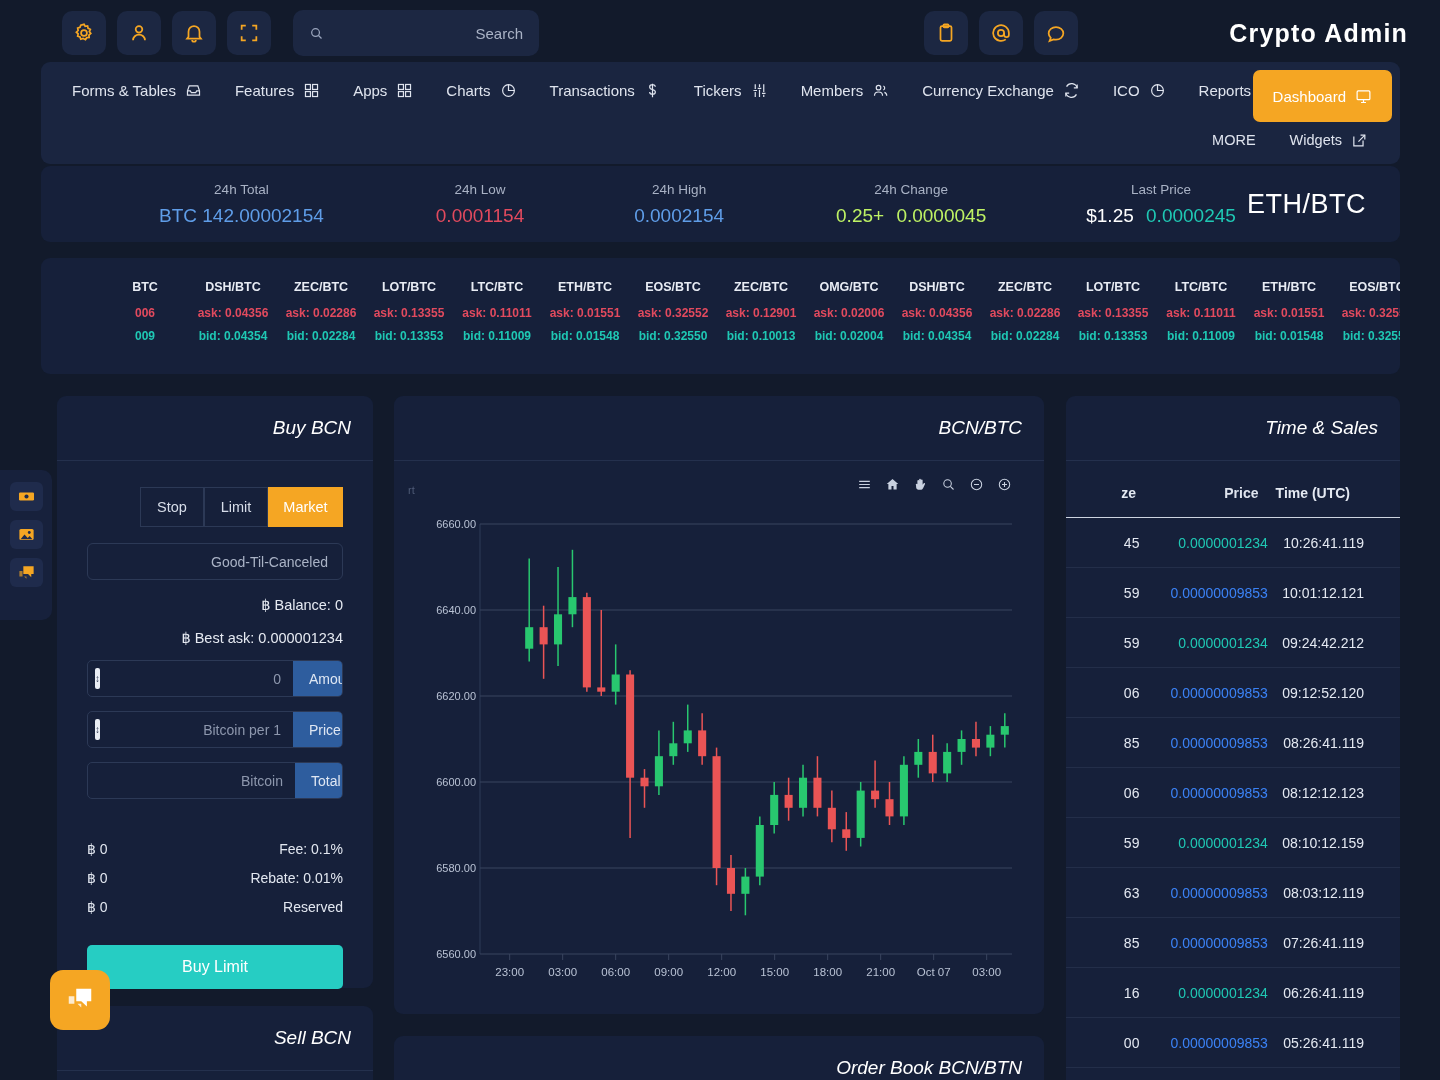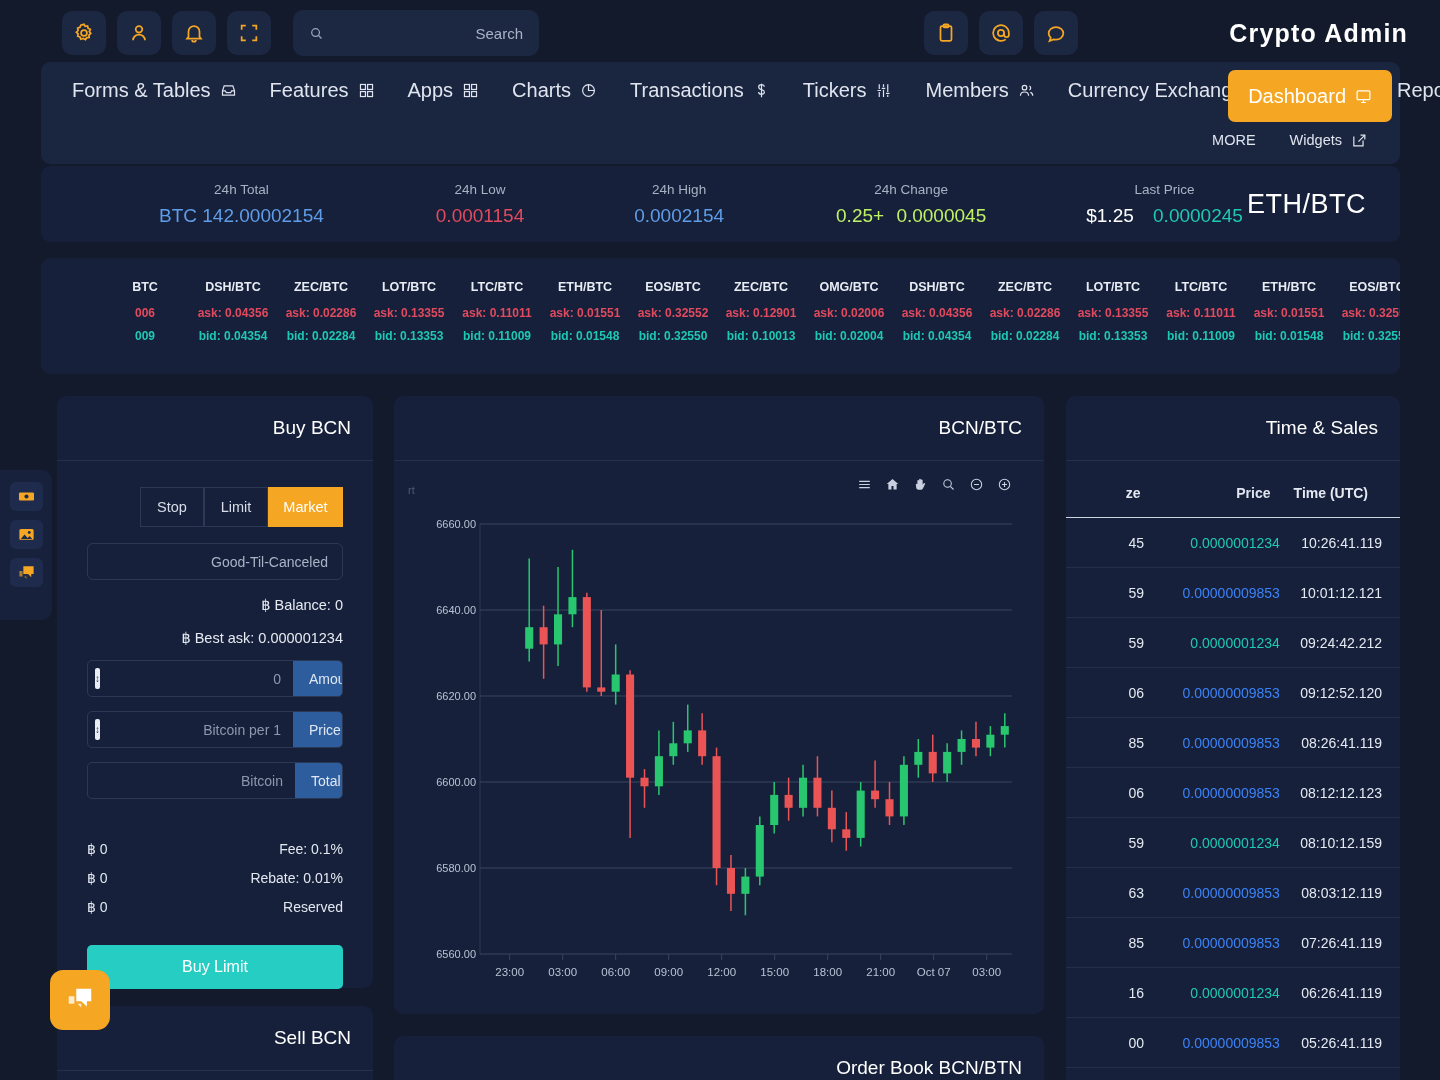--- a/index.html
+++ b/index.html
@@ -43,21 +43,21 @@
   
   .navwrap {
     position: absolute; left: 41px; top: 62px; width: 1359px; height: 102px;
     background: #1a2540; border-radius: 9px;
   }
   .navrow1 {
     display: flex; align-items: center; height: 56px; padding-left: 31px;
   }
   .navitem {
     display: flex; align-items: center; gap: 9px;
-    color: #dfe4ee; font-size: 20px; margin-right: 33px; cursor: pointer;
+    color: #dfe4ee; font-size: 15px; margin-right: 33px; cursor: pointer;
     white-space: nowrap;
   }
   .navitem svg { width: 17px; height: 17px; stroke: #dfe4ee; fill: none; stroke-width: 1.7; }
   .navitem.active {
     background: #f5a623; color: #ffffff; border-radius: 7px;
     padding: 16px 20px; margin-right: 0; margin-left: auto;
     position: absolute; right: 8px; top: 8px; height: 52px;
   }
   .navitem.active svg { stroke: #ffffff; }
   .navrow2 {
@@ -90,21 +90,21 @@
   .tape-col { min-width: 88px; text-align: center; margin-right: 0; padding: 0 6px; }
   .tape-pair { color: #e8ecf4; font-size: 12.5px; font-weight: bold; margin-bottom: 12px; white-space: nowrap; }
   .tape-ask { color: #e24a5e; font-size: 12px; font-weight: bold; margin-bottom: 9px; white-space: nowrap; }
   .tape-bid { color: #1fc8b4; font-size: 12px; font-weight: bold; white-space: nowrap; }
 
   
   .buy-panel { left: 57px; top: 396px; width: 316px; height: 592px; }
   .panel-head {
     height: 65px; display: flex; align-items: center; justify-content: flex-end;
     padding-right: 22px; border-bottom: 1px solid #24304d;
-    color: #ffffff; font-size: 19px;
+    color: #ffffff; font-size: 19px; font-style: italic;
   }
   .buy-body { padding: 26px 30px 0 30px; }
   .seg { display: flex; justify-content: flex-end; }
   .seg-btn {
     border: 1px solid #2c3956; color: #d7dde9; font-size: 14.5px;
     padding: 11px 0; width: 64px; text-align: center; cursor: pointer;
     background: transparent;
   }
   .seg-btn.sel { background: #f5a623; color: #ffffff; border-color: #f5a623; width: 75px; }
   .field {
@@ -156,25 +156,25 @@
   .chart-tools svg { width: 15px; height: 15px; stroke: #c9d1e0; fill: none; stroke-width: 1.7; cursor: pointer; }
   .chart-hint {
     position: absolute; left: 14px; top: 88px; color: #4e5a76; font-size: 11px;
   }
   .chart-area { position: absolute; left: 0; top: 96px; width: 650px; height: 510px; }
 
   
   .ts-panel { left: 1066px; top: 396px; width: 334px; height: 700px; }
   .ts-head {
     display: flex; color: #dfe4ee; font-size: 14.5px; font-weight: bold;
-    padding: 24px 32px 16px 0; border-bottom: 1px solid #cdd4e0;
+    padding: 24px 50px 16px 0; border-bottom: 1px solid #cdd4e0;
   }
   .ts-row {
     display: flex; align-items: center; height: 50px;
-    border-bottom: 1px solid #232e49; padding-right: 18px;
+    border-bottom: 1px solid #232e49; padding-right: 36px;
   }
   .c-size { width: 90px; text-align: right; color: #e4e9f2; font-size: 14px; padding-right: 6px; }
   .c-price { width: 140px; text-align: right; font-size: 14px; }
   .c-time { width: 110px; text-align: right; color: #e4e9f2; font-size: 14px; }
   .up { color: #1fc8b4; }
   .down { color: #3b82f6; }
 
   
   .ob-panel { left: 394px; top: 1036px; width: 650px; height: 90px; }
 
@@ -368,21 +368,21 @@
     <div class="stat-label">24h Change</div>
     <div class="stat-value" style="color:#bef264">
       <span>0.25+</span>
       <span style="margin-left:7px">0.0000045</span>
     </div>
   </div>
   <div class="stat" style="margin-left:100px">
     <div class="stat-label">Last Price</div>
     <div class="stat-value">
       <span style="color:#ffffff">$1.25</span>
-      <span style="color:#1fc8b4;margin-left:14px">0.0000245</span>
+      <span style="color:#1fc8b4;margin-left:7px">0.0000245</span>
     </div>
   </div>
   <div class="pair-big">ETH/BTC</div>
 </div>
 
 <div class="panel tape">
   <div class="tape-inner" id="tape-inner">
       <div class="tape-col">
         <div class="tape-pair">BTC</div>
         <div class="tape-ask">006</div>

